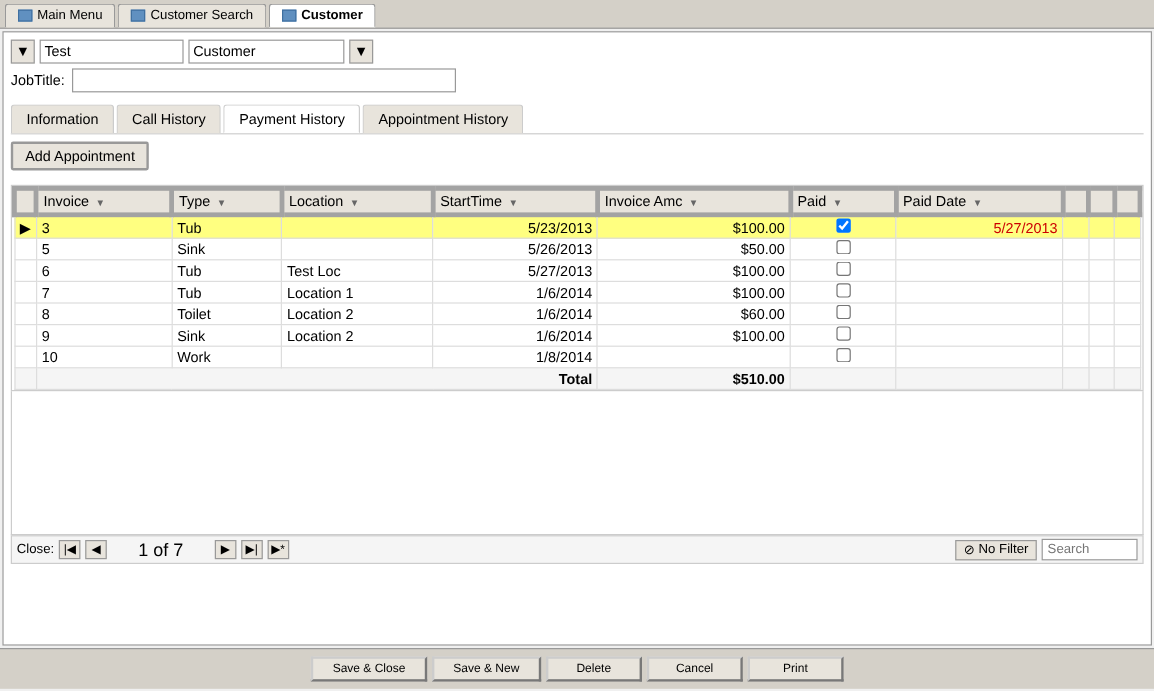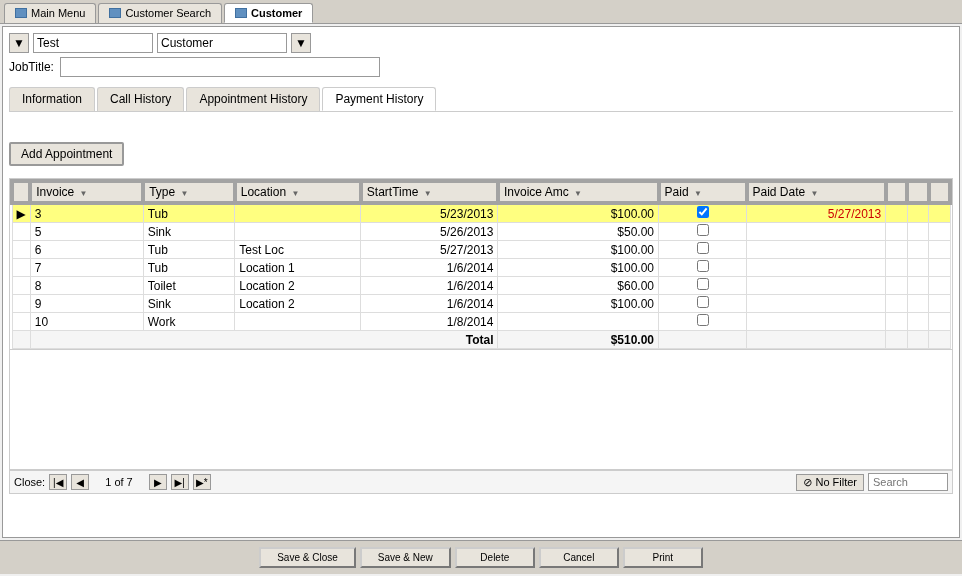--- a/index.html
+++ b/index.html
@@ -125,21 +125,20 @@
 
     
     .add-appt-btn {
       background: #e8e4dc;
       border: 2px solid #999;
       padding: 3px 10px;
       font-size: 12px;
       cursor: pointer;
       margin-bottom: 6px;
       border-radius: 2px;
-      margin-top: 24px;
     }
 
     
     .data-table-wrapper {
       border: 1px solid #ccc;
       overflow: hidden;
     }
     .data-table {
       width: 100%;
       border-collapse: collapse;
@@ -207,22 +206,22 @@
       border: 1px solid #999;
       width: 18px;
       height: 16px;
       display: flex;
       align-items: center;
       justify-content: center;
       cursor: pointer;
       font-size: 10px;
     }
     .record-info {
-      font-size: 11px;
-      margin: 0 12px;
+      font-size: 15px;
+      margin: 0 22px;
     }
     .no-filter-btn {
       background: #e8e4dc;
       border: 1px solid #999;
       padding: 1px 6px;
       font-size: 11px;
       cursor: pointer;
       display: flex;
       align-items: center;
       gap: 3px;
@@ -290,25 +289,25 @@
     </div>
   </div>
 
   <div class="inner-tabs">
     <div class="inner-tab">
       <span>Information</span>
     </div>
     <div class="inner-tab">
       <span>Call History</span>
     </div>
+    <div class="inner-tab active">
+      <span>Payment History</span>
+    </div>
     <div class="inner-tab">
       <span>Appointment History</span>
-    </div>
-    <div class="inner-tab active">
-      <span>Payment History</span>
     </div>
   </div>
 
   <div style="margin-bottom:6px;">
     <button class="add-appt-btn">Add Appointment</button>
   </div>
 
   <div class="data-table-wrapper">
     <table class="data-table">
       <thead>

